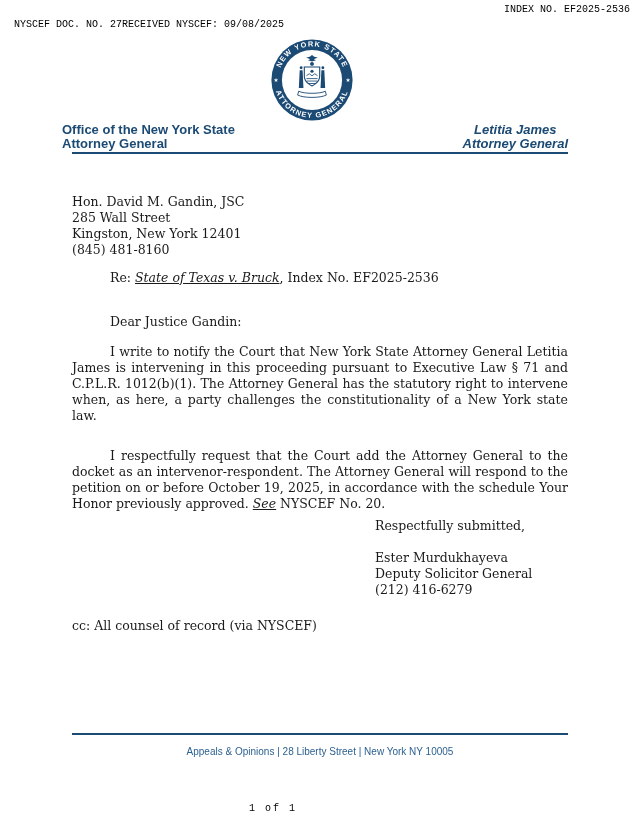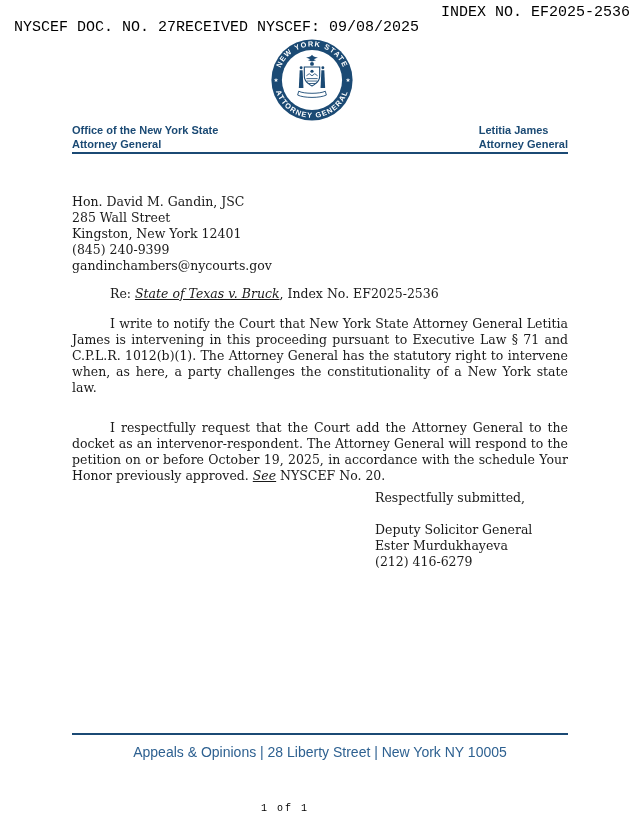--- a/index.html
+++ b/index.html
@@ -1,57 +1,57 @@
 <!DOCTYPE html>
 <html><head>
 <meta charset="utf-8">
 <style>
   html,body{margin:0;padding:0;background:#ffffff;}
   .page{
     position:relative;width:640px;height:826px;background:#ffffff;overflow:hidden;
     font-family:"DejaVu Serif",serif;color:#1a1a1a;
   }
   
-  .efile{font-family:"Liberation Mono",monospace;font-size:15px;color:#000;}
+  .efile{font-family:"Liberation Mono",monospace;font-size:10px;color:#000;}
   .efile-index{position:absolute;top:4px;right:10px;}
   .efile-row{position:absolute;top:19px;left:14px;right:10px;display:flex;justify-content:flex-start;}
   
   .seal{position:absolute;top:38px;left:270px;width:84px;height:84px;}
   
   .letterhead{
-    position:absolute;top:123px;left:72px;right:72px;
+    position:absolute;top:123px;left:62px;right:72px;
     display:flex;justify-content:space-between;
-    font-family:"Liberation Sans",sans-serif;font-size:11px;font-weight:700;
+    font-family:"Liberation Sans",sans-serif;font-size:13px;font-weight:700;
     color:#1b4a74;line-height:14px;
   }
-  .lh-right{text-align:left;}
+  .lh-right{text-align:center;font-style:italic;}
   .rule{position:absolute;left:72px;right:72px;border-top:2px solid #1b4a74;}
   .rule-top{top:152px;}
   .rule-bottom{top:733px;}
   
   .letterbody{position:absolute;top:180px;left:72px;width:496px;font-size:12.5px;line-height:16px;}
   .date{margin-left:268px;}
   .recipient{margin-top:14px;}
   .re{margin-top:12px;margin-left:38px;}
   .salutation{margin-top:28px;margin-left:38px;}
   .para{margin-top:14px;text-align:justify;text-indent:38px;}
   .para2{margin-top:24px;}
   .it{font-style:italic;text-decoration:underline;}
   .sig{margin-left:303px;}
   .closing{margin-top:6px;}
   .signature{margin-top:16px;font-style:italic;text-decoration:underline;}
   .signer{margin-top:16px;}
   .cc{margin-top:20px;}
   
   .footer{
     position:absolute;top:744px;left:0;right:0;text-align:center;
-    font-family:"Liberation Sans",sans-serif;font-size:14px;color:#2e6191;line-height:16px;
+    font-family:"Liberation Sans",sans-serif;font-size:10px;color:#2e6191;line-height:16px;
   }
   .pageno{
-    position:absolute;top:803px;left:12px;width:546px;text-align:center;
+    position:absolute;top:803px;left:0;width:546px;text-align:center;
     font-family:"Liberation Mono",monospace;font-size:10px;letter-spacing:2px;color:#000;
   }
 </style>
 </head>
 <body>
 
 <div class="page">
 
   <div class="efile efile-index">INDEX NO. EF2025-2536</div>
   <div class="efile efile-row">
@@ -103,44 +103,45 @@
     </div>
   </div>
   <div class="rule rule-top"></div>
 
   <div class="letterbody">
 
     <div class="recipient">
       <div>Hon. David M. Gandin, JSC</div>
       <div>285 Wall Street</div>
       <div>Kingston, New York 12401</div>
-      <div>(845) 240-9399</div>
-      <div>gandinchambers@nycourts.gov</div>
+      <div>(845) 481-8160</div>
     </div>
 
     <div class="re">
       <span>Re: </span><span class="it">State of Texas v. Bruck</span><span>, Index No. EF2025-2536</span>
     </div>
 
+    <div class="salutation">Dear Justice Gandin:</div>
 
     <div class="para">I write to notify the Court that New York State Attorney General Letitia James is intervening in this proceeding pursuant to Executive Law § 71 and C.P.L.R. 1012(b)(1). The Attorney General has the statutory right to intervene when, as here, a party challenges the constitutionality of a New York state law.</div>
 
     <div class="para para2">
       <span>I respectfully request that the Court add the Attorney General to the docket as an intervenor-respondent. The Attorney General will respond to the petition on or before October 19, 2025, in accordance with the schedule Your Honor previously approved. </span><span class="it">See</span><span> NYSCEF No. 20.</span>
     </div>
 
     <div class="sig">
       <div class="closing">Respectfully submitted,</div>
       <div class="signer">
+        <div>Ester Murdukhayeva</div>
         <div>Deputy Solicitor General</div>
-        <div>Ester Murdukhayeva</div>
         <div>(212) 416-6279</div>
       </div>
     </div>
 
+    <div class="cc">cc: All counsel of record (via NYSCEF)</div>
   </div>
 
   <div class="rule rule-bottom"></div>
   <div class="footer">
     <div>Appeals &amp; Opinions | 28 Liberty Street | New York NY 10005</div>
   </div>
   <div class="pageno">1 of 1</div>
 
 </div>
 

